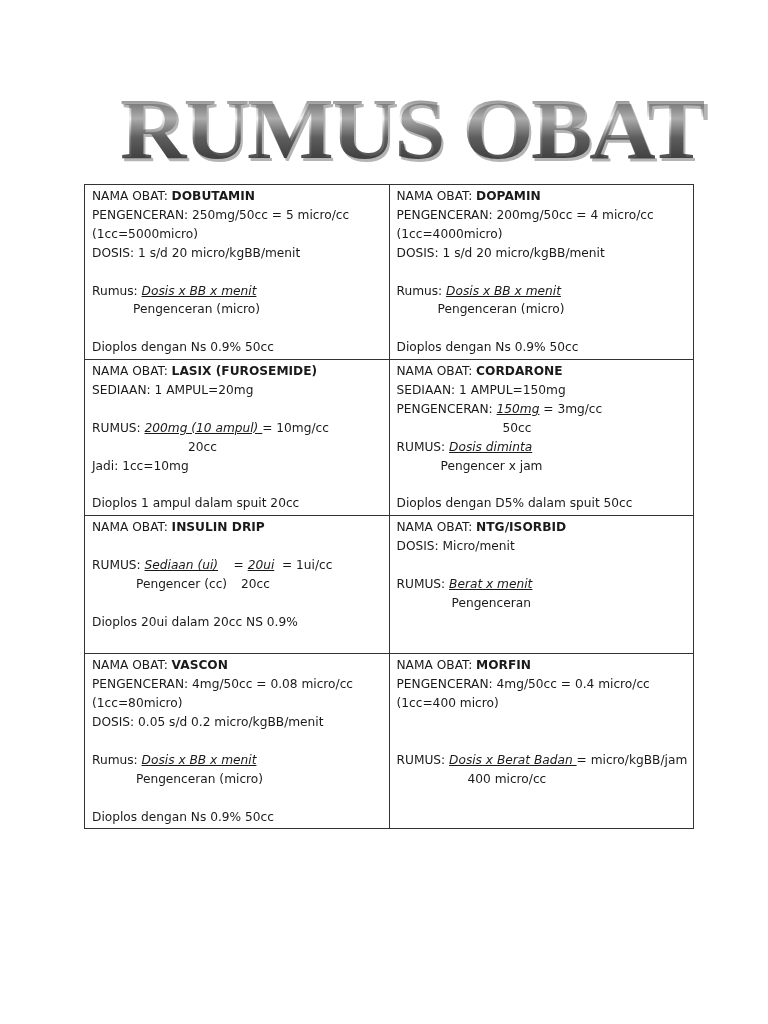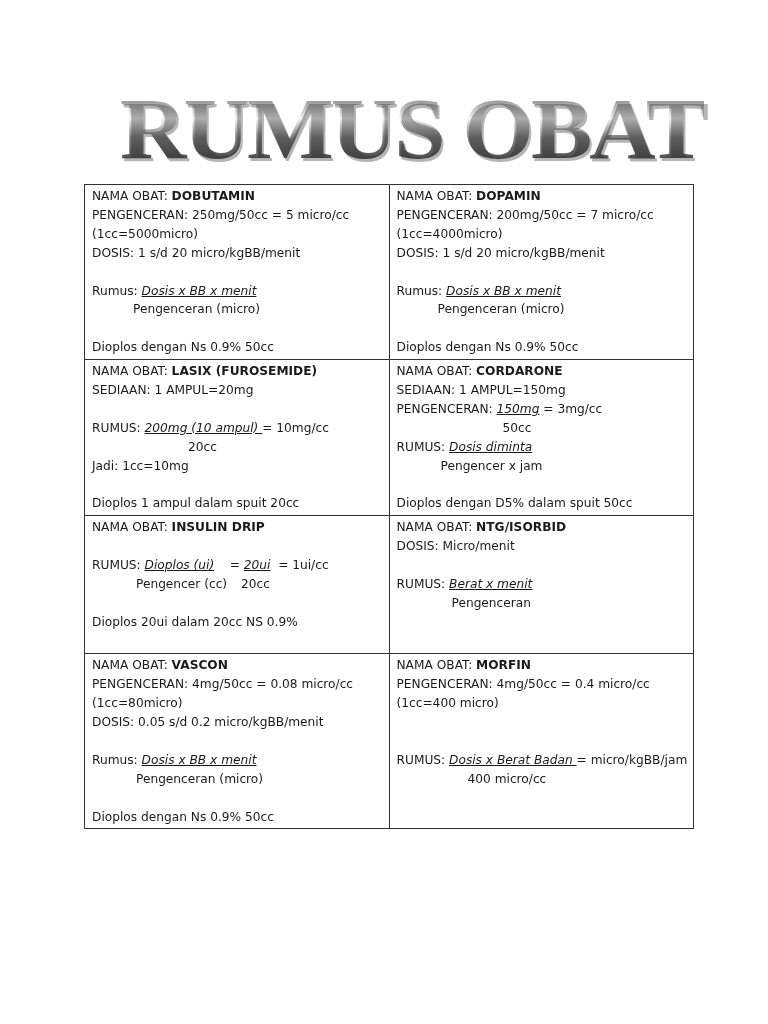--- a/index.html
+++ b/index.html
@@ -47,21 +47,21 @@
       <div class="line">(1cc=5000micro)</div>
       <div class="line">DOSIS: 1 s/d 20 micro/kgBB/menit</div>
       <div class="line"></div>
       <div class="line"><span>Rumus: </span><span class="u">Dosis x BB x menit</span></div>
       <div class="line ind1">Pengenceran (micro)</div>
       <div class="line"></div>
       <div class="line">Dioplos dengan Ns 0.9% 50cc</div>
     </td>
     <td class="c1">
       <div class="line"><span>NAMA OBAT: </span><span class="b">DOPAMIN</span></div>
-      <div class="line">PENGENCERAN: 200mg/50cc = 7 micro/cc</div>
+      <div class="line">PENGENCERAN: 200mg/50cc = 4 micro/cc</div>
       <div class="line">(1cc=4000micro)</div>
       <div class="line">DOSIS: 1 s/d 20 micro/kgBB/menit</div>
       <div class="line"></div>
       <div class="line"><span>Rumus: </span><span class="u">Dosis x BB x menit</span></div>
       <div class="line ind1">Pengenceran (micro)</div>
       <div class="line"></div>
       <div class="line">Dioplos dengan Ns 0.9% 50cc</div>
     </td>
   </tr>
   <tr>
@@ -83,21 +83,21 @@
       <div class="line"><span>RUMUS: </span><span class="u">Dosis diminta</span></div>
       <div class="line" style="padding-left:44px">Pengencer x jam</div>
       <div class="line"></div>
       <div class="line">Dioplos dengan D5% dalam spuit 50cc</div>
     </td>
   </tr>
   <tr>
     <td class="c3">
       <div class="line"><span>NAMA OBAT: </span><span class="b">INSULIN DRIP</span></div>
       <div class="line"></div>
-      <div class="line"><span>RUMUS: </span><span class="u">Dioplos (ui)</span><span>    = </span><span class="u">20ui</span><span>  = 1ui/cc</span></div>
+      <div class="line"><span>RUMUS: </span><span class="u">Sediaan (ui)</span><span>    = </span><span class="u">20ui</span><span>  = 1ui/cc</span></div>
       <div class="line" style="padding-left:44px"><span>Pengencer (cc)</span><span style="display:inline-block;width:14px"></span><span>20cc</span></div>
       <div class="line"></div>
       <div class="line">Dioplos 20ui dalam 20cc NS 0.9%</div>
     </td>
     <td class="c3">
       <div class="line"><span>NAMA OBAT: </span><span class="b">NTG/ISORBID</span></div>
       <div class="line">DOSIS: Micro/menit</div>
       <div class="line"></div>
       <div class="line"><span>RUMUS: </span><span class="u">Berat x menit</span></div>
       <div class="line" style="padding-left:55px">Pengenceran</div>

